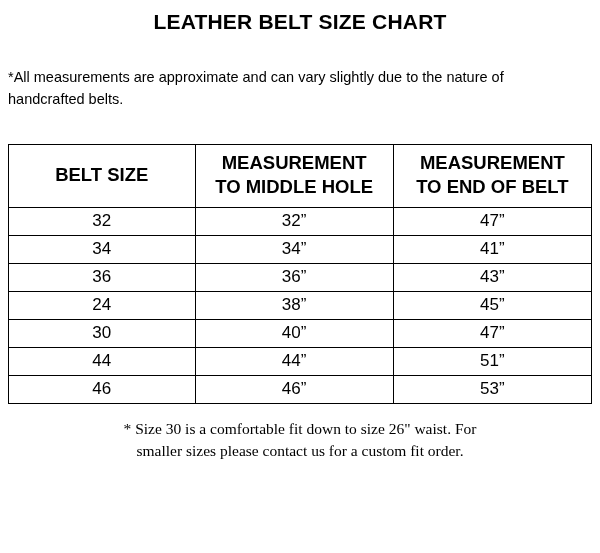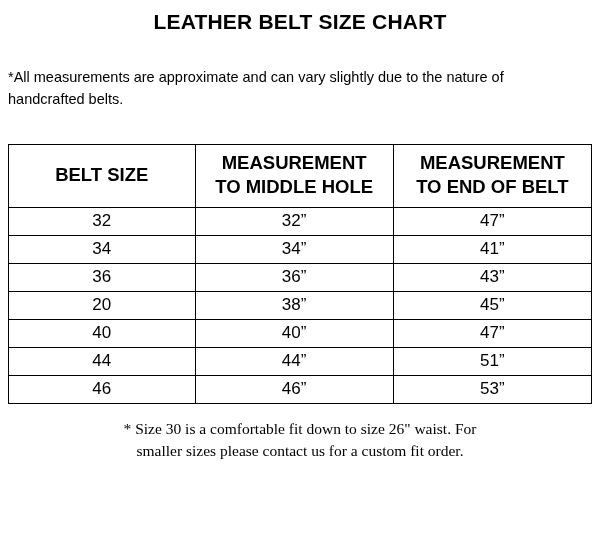--- a/index.html
+++ b/index.html
@@ -118,26 +118,26 @@
         <td>34</td>
         <td>34”</td>
         <td>41”</td>
       </tr>
       <tr>
         <td>36</td>
         <td>36”</td>
         <td>43”</td>
       </tr>
       <tr>
-        <td>20</td>
+        <td>24</td>
         <td>38”</td>
         <td>45”</td>
       </tr>
       <tr>
-        <td>40</td>
+        <td>30</td>
         <td>40”</td>
         <td>47”</td>
       </tr>
       <tr>
         <td>44</td>
         <td>44”</td>
         <td>51”</td>
       </tr>
       <tr>
         <td>46</td>

